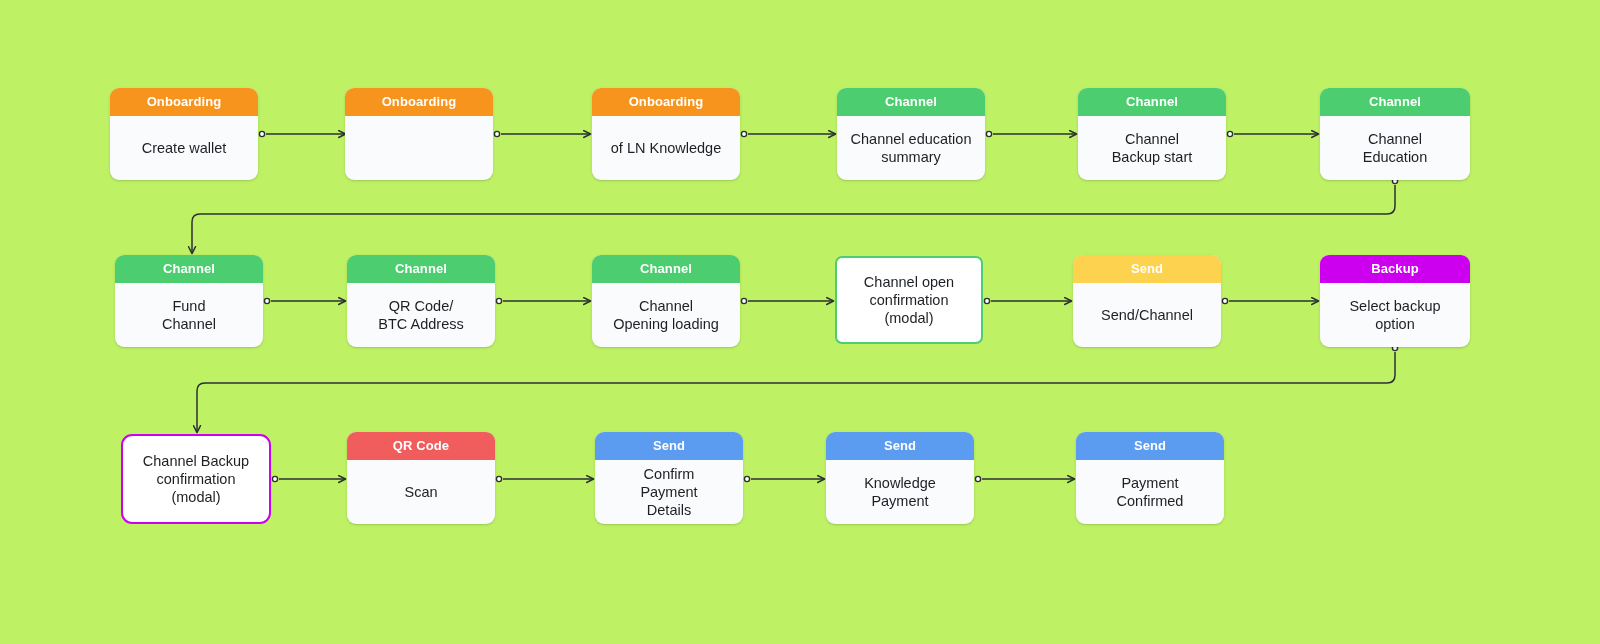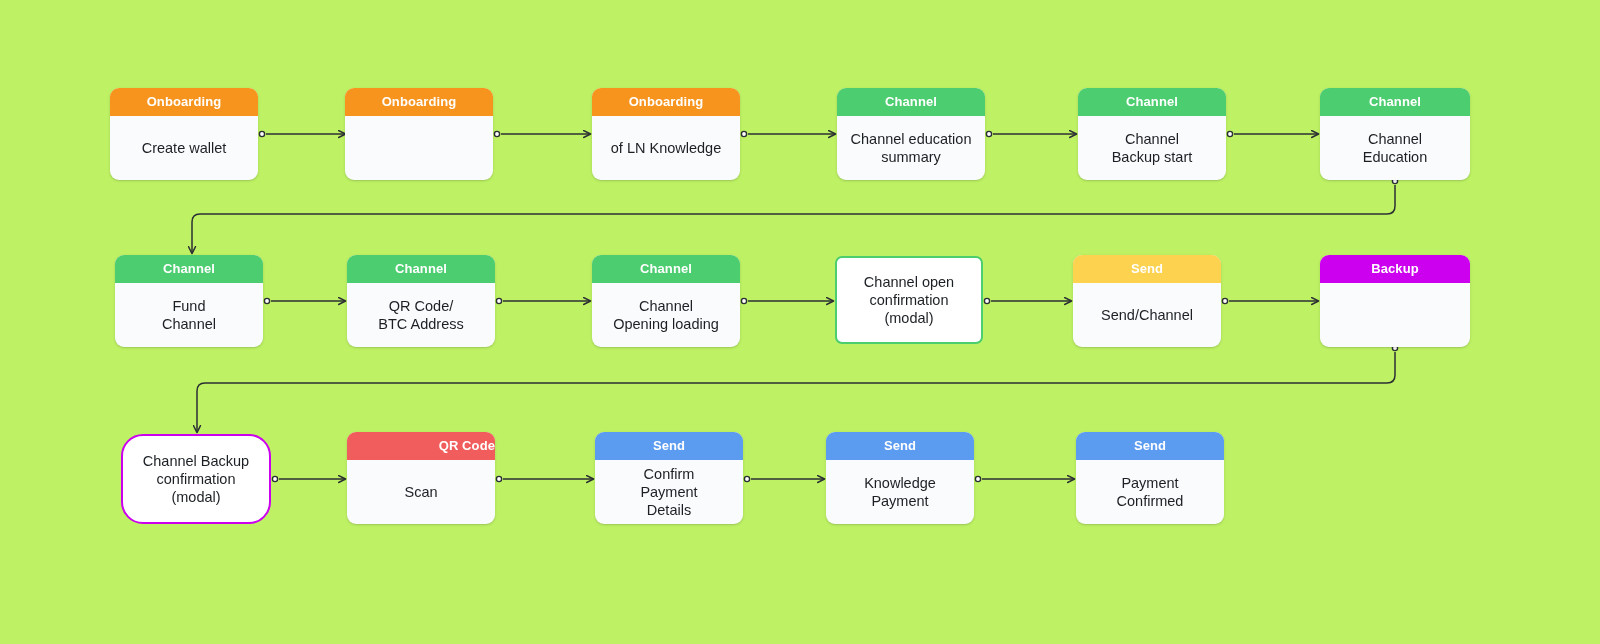--- a/index.html
+++ b/index.html
@@ -239,32 +239,38 @@
       <div class="node" style="left: 1073px; top: 255px; width: 148px; height: 92px;">
         <div class="hdr" style="background: rgb(252, 210, 79);">Send</div>
         <div class="body">
           <div class="lines">
             <div>Send/Channel</div>
           </div>
         </div>
       </div>
       <div class="node" style="left: 1320px; top: 255px; width: 150px; height: 92px;">
         <div class="hdr" style="background: rgb(204, 0, 238);">Backup</div>
-      </div>
-      <div class="node outlined" style="left: 121px; top: 434px; width: 150px; height: 90px; border-color: rgb(204, 0, 238); border-radius: 22px; justify-content: flex-end;">
+        <div class="body">
+          <div class="lines">
+            <div>Select backup</div>
+            <div>option</div>
+          </div>
+        </div>
+      </div>
+      <div class="node outlined" style="left: 121px; top: 434px; width: 150px; height: 90px; border-color: rgb(204, 0, 238); border-radius: 11px; justify-content: flex-end;">
         <div class="body">
           <div class="lines">
             <div>Channel Backup</div>
             <div>confirmation</div>
             <div>(modal)</div>
           </div>
         </div>
       </div>
       <div class="node" style="left: 347px; top: 432px; width: 148px; height: 92px;">
-        <div class="hdr" style="background: rgb(241, 93, 93); text-align: right;">QR Code</div>
+        <div class="hdr" style="background: rgb(241, 93, 93);">QR Code</div>
         <div class="body">
           <div class="lines">
             <div>Scan</div>
           </div>
         </div>
       </div>
       <div class="node" style="left: 595px; top: 432px; width: 148px; height: 92px;">
         <div class="hdr" style="background: rgb(91, 155, 240);">Send</div>
         <div class="body">
           <div class="lines">

